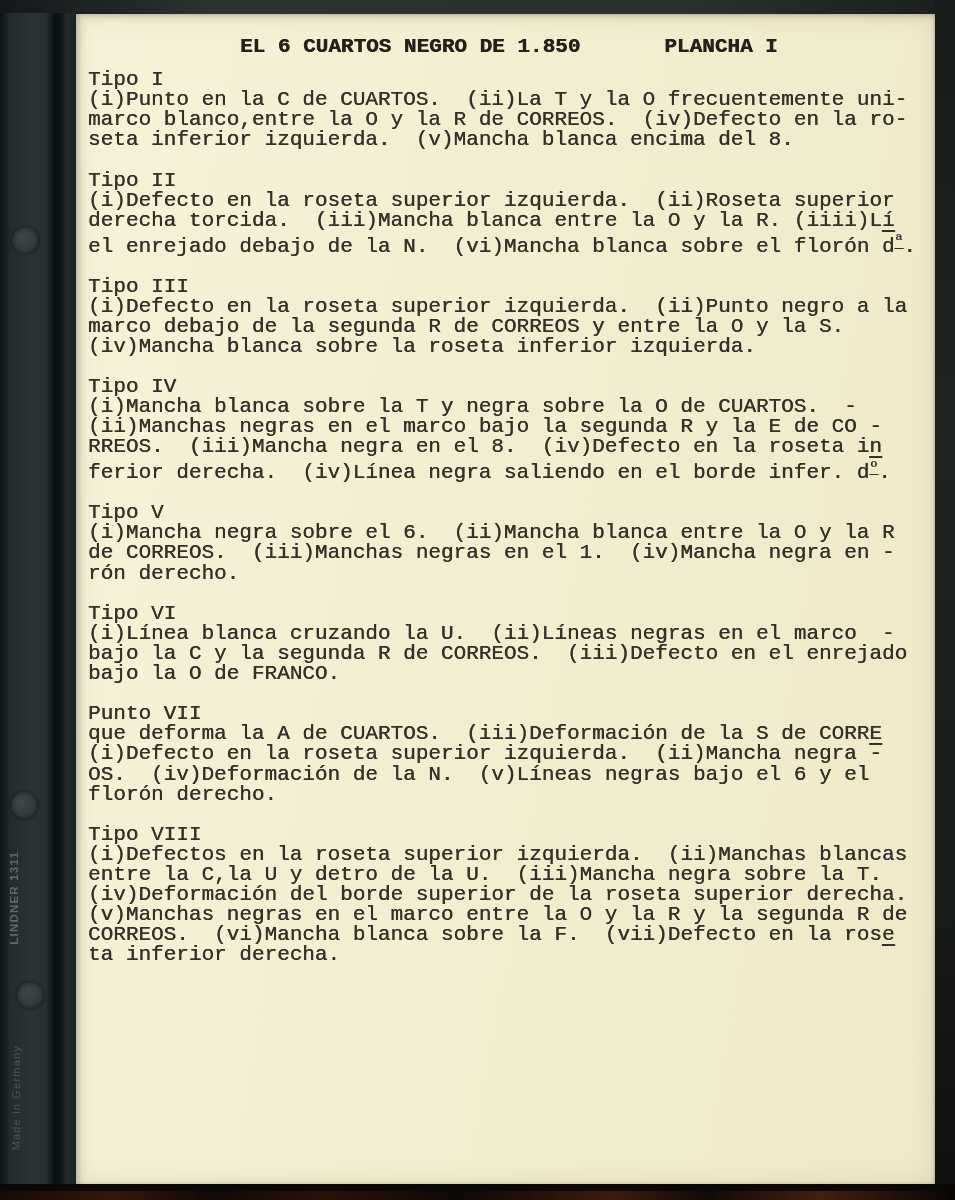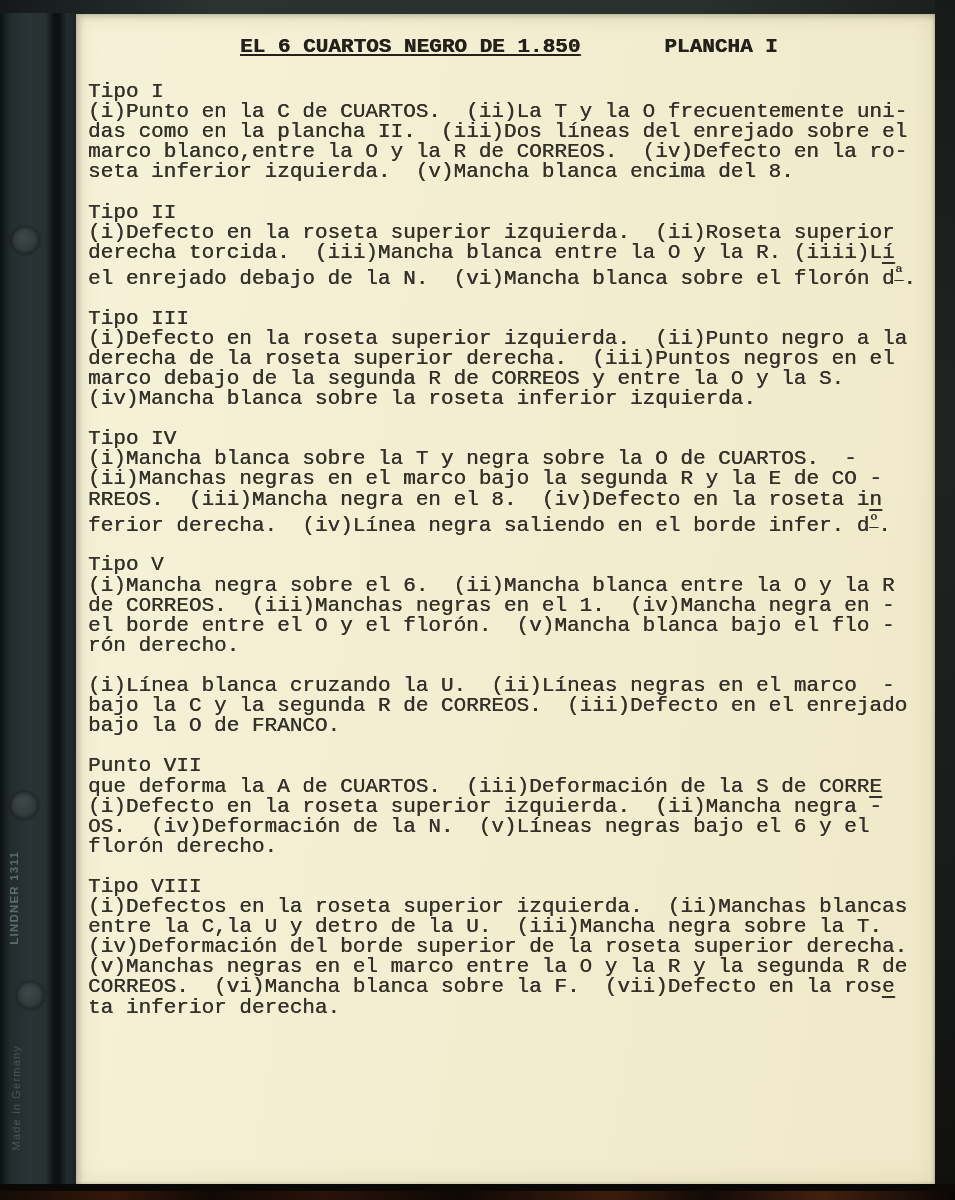--- a/index.html
+++ b/index.html
@@ -50,24 +50,24 @@
     box-shadow:inset 0 0 26px rgba(125,112,60,.16), inset 3px 2px 6px rgba(70,65,40,.28), inset -1px -1px 3px rgba(70,65,40,.25);
   }
   .sheet{
     position:absolute;left:0;top:0;right:0;bottom:0;
     padding:23px 26px 0 12px;
     font-family:"Liberation Mono","DejaVu Sans Mono",monospace;
     font-size:21px;line-height:20.1px;color:#35312a;
   }
   .title-row{
     white-space:pre;font-weight:bold;color:#24211b;
-    padding-left:152px;text-shadow:.5px 0 0 currentColor;text-decoration:underline;
+    padding-left:152px;text-shadow:.5px 0 0 currentColor;
   }
   .title-plate{display:inline-block;margin-left:84px;}
-  .sections{margin-top:25px;}
+  .sections{margin-top:13px;}
   .section{margin-bottom:20.1px;}
   .heading,.line{white-space:pre;text-shadow:.35px 0 0 currentColor;}
   .u{
     text-decoration:underline;
     text-decoration-thickness:1.6px;
     text-underline-offset:3.5px;
   }
   .ord{
     font-size:.7em;vertical-align:.45em;
     text-decoration:underline;
@@ -89,52 +89,50 @@
   <div class="vtext origin">Made in Germany</div>
 </div>
 
 <div class="paper">
   <div class="sheet">
     <div class="title-row"><span>EL 6 CUARTOS NEGRO DE 1.850</span><span class="title-plate">PLANCHA I</span></div>
     <div class="sections">
         <div class="section">
           <div class="heading">Tipo I</div>
           <div class="line">(i)Punto en la C de CUARTOS.  (ii)La T y la O frecuentemente uni-</div>
-          <div class="line">das como en la plancha II.  (iii)Dos líneas del enrejado sobre el</div>
           <div class="line">marco blanco,entre la O y la R de CORREOS.  (iv)Defecto en la ro-</div>
           <div class="line">seta inferior izquierda.  (v)Mancha blanca encima del 8.</div>
         </div>
         <div class="section">
           <div class="heading">Tipo II</div>
           <div class="line">(i)Defecto en la roseta superior izquierda.  (ii)Roseta superior</div>
           <div class="line">derecha torcida.  (iii)Mancha blanca entre la O y la R. (iiii)L<span class="u">í</span></div>
           <div class="line">el enrejado debajo de la N.  (vi)Mancha blanca sobre el florón d<span class="ord">ª</span>.</div>
         </div>
         <div class="section">
           <div class="heading">Tipo III</div>
           <div class="line">(i)Defecto en la roseta superior izquierda.  (ii)Punto negro a la</div>
-          <div class="line">derecha de la roseta superior derecha.  (iii)Puntos negros en el</div>
           <div class="line">marco debajo de la segunda R de CORREOS y entre la O y la S.</div>
           <div class="line">(iv)Mancha blanca sobre la roseta inferior izquierda.</div>
         </div>
         <div class="section">
           <div class="heading">Tipo IV</div>
           <div class="line">(i)Mancha blanca sobre la T y negra sobre la O de CUARTOS.  -</div>
           <div class="line">(ii)Manchas negras en el marco bajo la segunda R y la E de CO -</div>
           <div class="line">RREOS.  (iii)Mancha negra en el 8.  (iv)Defecto en la roseta i<span class="u">n</span></div>
           <div class="line">ferior derecha.  (iv)Línea negra saliendo en el borde infer. d<span class="ord">º</span>.</div>
         </div>
         <div class="section">
           <div class="heading">Tipo V</div>
           <div class="line">(i)Mancha negra sobre el 6.  (ii)Mancha blanca entre la O y la R</div>
           <div class="line">de CORREOS.  (iii)Manchas negras en el 1.  (iv)Mancha negra en -</div>
-          <div class="line">el borde entre el O y el florón.  (v)Mancha blanca bajo el flo -</div>
           <div class="line">rón derecho.</div>
         </div>
         <div class="section">
+          <div class="heading">Tipo VI</div>
           <div class="line">(i)Línea blanca cruzando la U.  (ii)Líneas negras en el marco  -</div>
           <div class="line">bajo la C y la segunda R de CORREOS.  (iii)Defecto en el enrejado</div>
           <div class="line">bajo la O de FRANCO.</div>
         </div>
         <div class="section">
           <div class="heading">Punto VII</div>
           <div class="line">que deforma la A de CUARTOS.  (iii)Deformación de la S de CORR<span class="u">E</span></div>
           <div class="line">(i)Defecto en la roseta superior izquierda.  (ii)Mancha negra -</div>
           <div class="line">OS.  (iv)Deformación de la N.  (v)Líneas negras bajo el 6 y el</div>
           <div class="line">florón derecho.</div>

